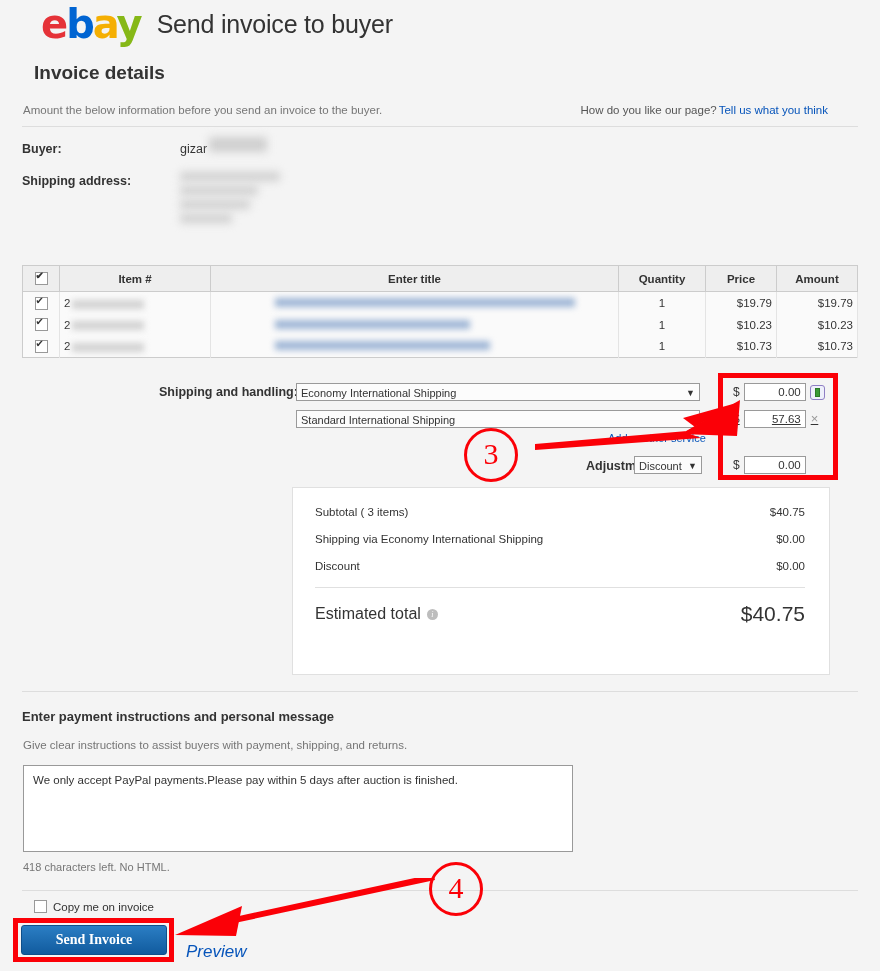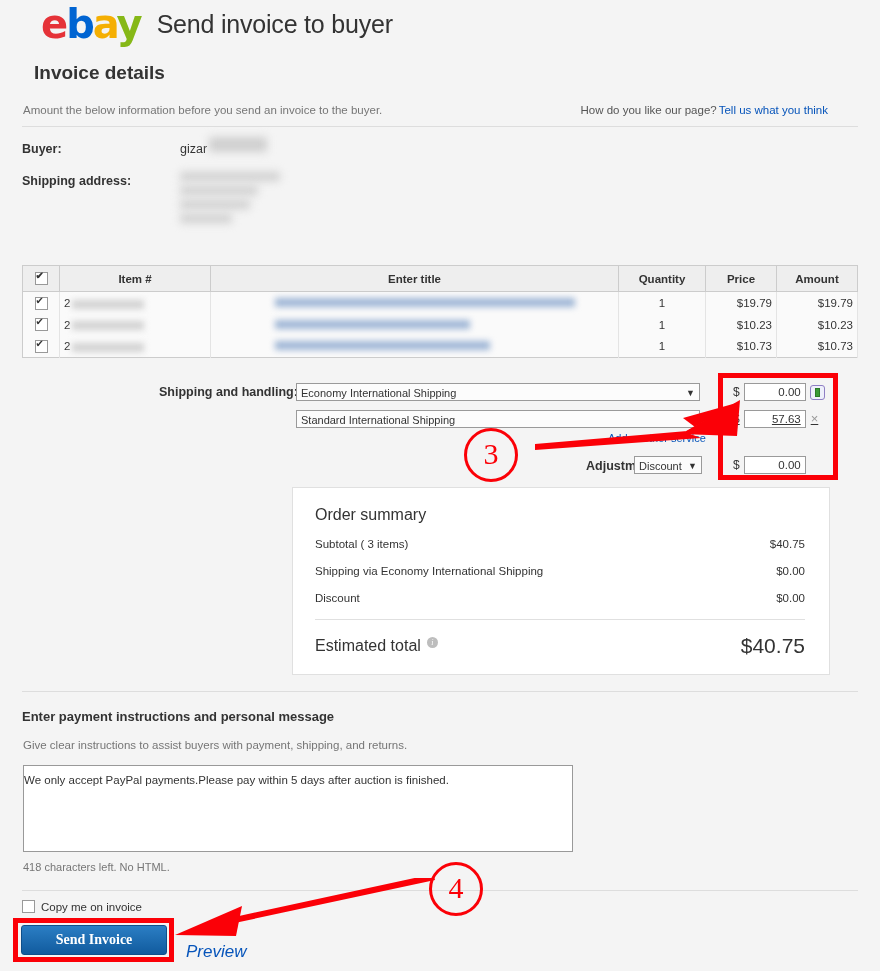--- a/index.html
+++ b/index.html
@@ -367,20 +367,21 @@
   .os-total {
     display: flex;
     justify-content: space-between;
     align-items: center;
     margin-top: 14px;
   }
   .os-total-label {
     font-size: 16px;
     color: #333;
     display: flex;
+    align-items: center;
   }
   .info-icon {
     display: inline-block;
     width: 11px;
     height: 11px;
     border-radius: 50%;
     background: #bdbdbd;
     color: #ffffff;
     font-size: 8px;
     line-height: 11px;
@@ -412,37 +413,37 @@
   }
   .msg-box {
     position: absolute;
     left: 23px;
     top: 765px;
     width: 550px;
     height: 87px;
     background: #ffffff;
     border: 1px solid #999999;
     box-sizing: border-box;
-    padding: 7px 0;
+    padding: 7px 9px;
     font-size: 11.5px;
     color: #333;
     font-family: "Liberation Sans", sans-serif;
     resize: none;
     line-height: 15px;
   }
   .chars-left {
     position: absolute;
     left: 23px;
     top: 861px;
     font-size: 11px;
     color: #767676;
   }
   .copy-row {
     position: absolute;
-    left: 22px;
+    left: 34px;
     top: 900px;
     display: flex;
     align-items: center;
   }
   .copy-box {
     width: 11px;
     height: 11px;
     border: 1px solid #999;
     background: #fff;
     margin-right: 6px;
@@ -601,21 +602,20 @@
     <span class="remove-x">×</span>
   </div>
   <div class="price-row pr-3">
     <span class="dollar">$</span>
     <input class="money-input" value="0.00" style="">
   </div>
 
   <div class="red-box red-box-prices"></div>
 
   <div class="order-summary">
-    <div class="os-title">Order summary</div>
     <div class="os-row">
       <span>Subtotal ( 3 items)</span>
       <span>$40.75</span>
     </div>
     <div class="os-row">
       <span>Shipping via Economy International Shipping</span>
       <span>$0.00</span>
     </div>
     <div class="os-row">
       <span>Discount</span>

